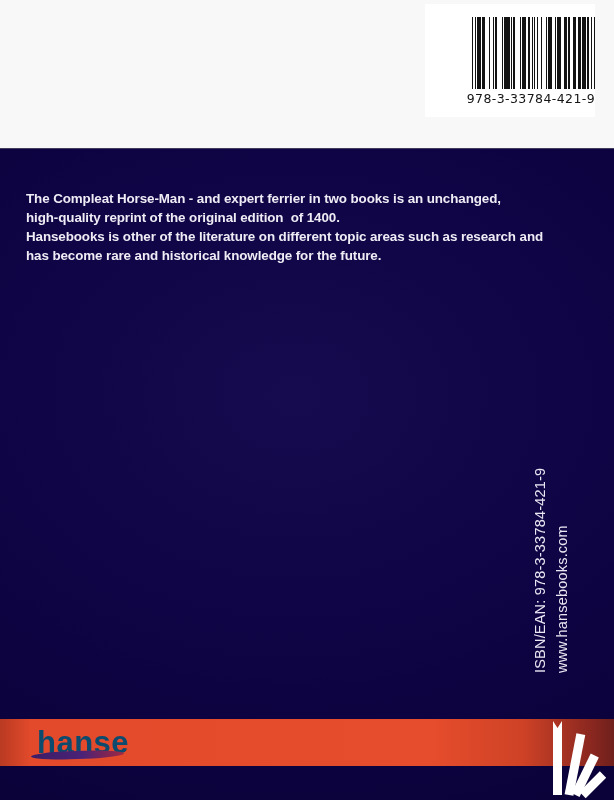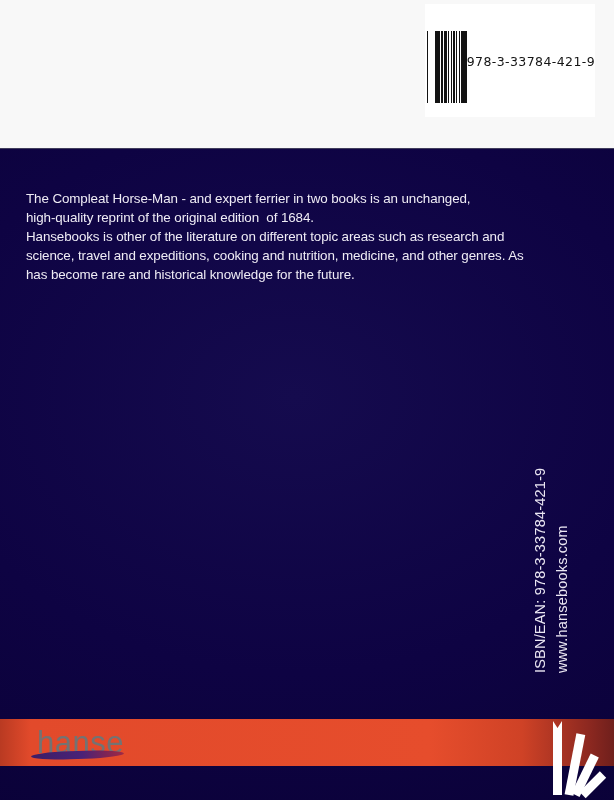--- a/index.html
+++ b/index.html
@@ -4,51 +4,51 @@
 <style>
   html,body{margin:0;padding:0;background:#ffffff;}
   .page{
     position:relative;width:614px;height:800px;overflow:hidden;
     font-family:"Liberation Sans",sans-serif;background:#f7f7f7;
   }
   
   .top-strip{position:absolute;left:0;top:0;width:614px;height:148px;background:#f8f8f8;}
   .barcode-box{
     position:absolute;left:425px;top:4px;width:170px;height:113px;background:#ffffff;
-    display:flex;flex-direction:row;align-items:center;
+    display:flex;flex-direction:column;align-items:flex-end;
   }
   .barcode-bars{width:123px;height:72px;margin-top:13px;shape-rendering:crispEdges;display:block;}
   .barcode-number{
     margin-top:2px;font-family:"DejaVu Sans",sans-serif;font-size:12.5px;color:#151515;
     letter-spacing:0.4px;white-space:pre;
   }
   
   .cover{
     position:absolute;left:0;top:148px;width:614px;height:652px;
     border-top:1px solid #403d5c;box-sizing:border-box;
     background:radial-gradient(ellipse 120% 85% at 48% 38%, #150b4e 0%, #0e0343 50%, #090134 100%);
   }
   .description{position:absolute;left:26px;top:189px;color:#efecf5;}
-  .dline{font-size:13.4px;line-height:19.1px;letter-spacing:-0.1px;white-space:pre;}
+  .dline{font-size:13.4px;line-height:19.1px;letter-spacing:-0.1px;white-space:pre;font-weight:bold;}
   
   .vwrap{position:absolute;width:0;height:0;}
   .vwrap .vtext{
     position:absolute;left:0;bottom:0;transform-origin:0 100%;transform:rotate(-90deg);
     white-space:pre;color:#eae6f2;font-size:14.5px;line-height:15px;letter-spacing:0.2px;
   }
   .vwrap.isbn{left:548px;top:673px;}
   .vwrap.site{left:570px;top:673px;}
   
   .band{
     position:absolute;left:0;top:719px;width:614px;height:47px;
     background:linear-gradient(90deg,#b93a22 0%,#e24a2b 5%,#e64d2c 70%,#cf4226 85%,#8c2820 96%,#6f1f1c 100%);
   }
   .hanse{position:absolute;left:0;top:0;width:0;height:0;}
   .hanse-text{
-    position:absolute;left:37px;top:725px;font-size:31px;font-weight:400;color:#737373;
+    position:absolute;left:37px;top:725px;font-size:31px;font-weight:700;color:#0c4a6e;
     letter-spacing:0.5px;white-space:pre;
   }
   .swoosh{
     position:absolute;left:31px;top:751px;width:93px;height:8px;border-radius:50% / 60%;
     background:linear-gradient(90deg,#3c1d66 0%,#4a2277 55%,#7c2456 80%,#a02a45 100%);
     transform:rotate(-2deg);
   }
   .books{position:absolute;left:545px;top:706px;width:70px;height:94px;}
   .books *{fill:#ffffff;}
 </style>
@@ -92,23 +92,22 @@
           <rect x="94" y="0" width="1" height="60" fill="#131313"></rect>
         </svg>
       <div class="barcode-number">978-3-33784-421-9</div>
     </div>
   </div>
 
   <div class="cover"></div>
 
   <div class="description">
     <div class="dline">The Compleat Horse-Man - and expert ferrier in two books is an unchanged,</div>
-    <div class="dline">high-quality reprint of the original edition  of 1684.</div>
+    <div class="dline">high-quality reprint of the original edition  of 1400.</div>
     <div class="dline">Hansebooks is other of the literature on different topic areas such as research and</div>
-    <div class="dline">science, travel and expeditions, cooking and nutrition, medicine, and other genres. As</div>
     <div class="dline">has become rare and historical knowledge for the future.</div>
   </div>
 
   <div class="vwrap isbn">
     <span class="vtext">ISBN/EAN: 978-3-33784-421-9</span>
   </div>
   <div class="vwrap site">
     <span class="vtext">www.hansebooks.com</span>
   </div>
 

